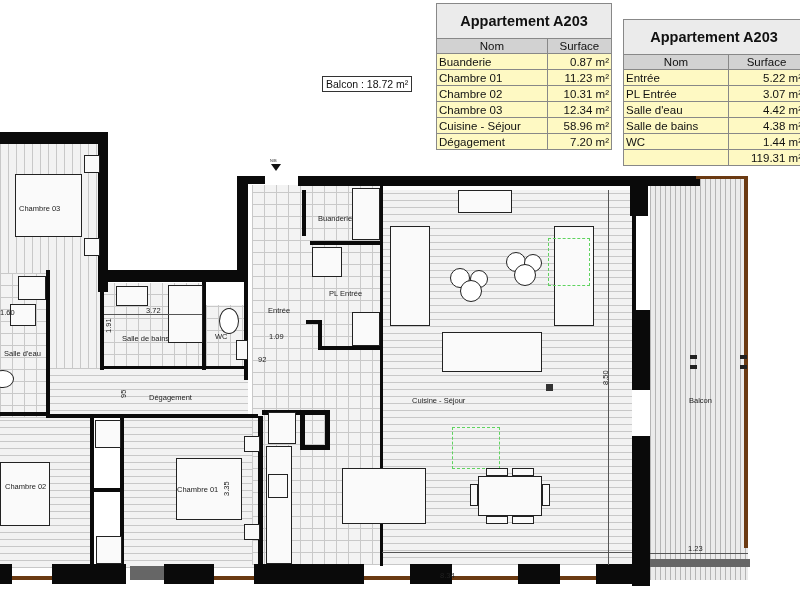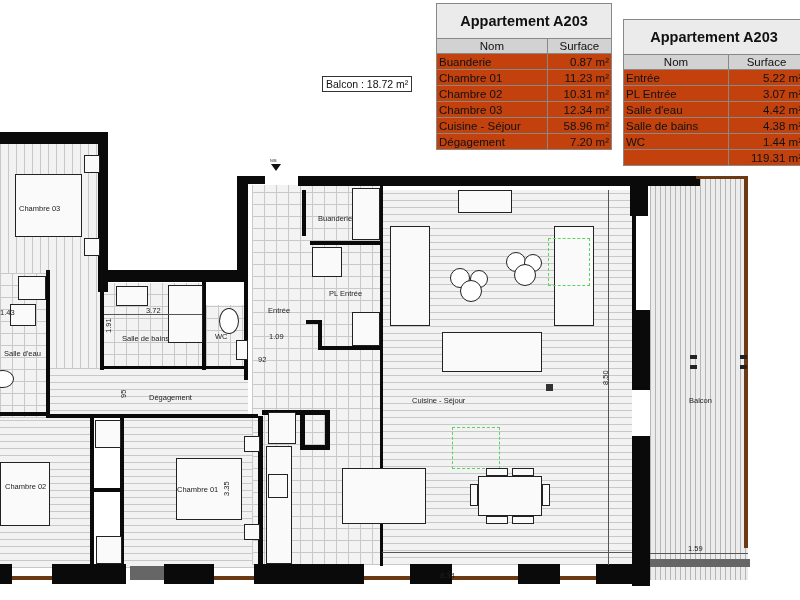--- a/index.html
+++ b/index.html
@@ -1,18 +1,18 @@
 <!DOCTYPE html>
 <html><head>
 <meta charset="utf-8">
 <style>
   html, body { margin:0; padding:0; background:#ffffff; }
   body { width:800px; height:600px; position:relative; overflow:hidden; font-family:"Liberation Sans", sans-serif; color:#111; }
   .abs { position:absolute; }
-  .surf-table { position:absolute; border-collapse:collapse; font-size:11.5px; background:#c2410c; }
+  .surf-table { position:absolute; border-collapse:collapse; font-size:11.5px; background:#fef9c3; }
   .surf-table .title-cell { background:#ebebeb; font-weight:bold; font-size:14.5px; text-align:center; height:34px; border:1px solid #888; }
   .surf-table th { background:#d2d2d2; font-weight:normal; border:1px solid #888; height:14px; padding:0 2px; font-size:11.5px; }
   .surf-table td { border:1px solid #888; padding:0 2px; height:15px; line-height:14px; }
   .surf-table td.val { text-align:right; }
   .balcon-label { position:absolute; left:322px; top:76px; border:1px solid #333; font-size:10.5px; padding:1px 3px; background:#fff; }
   .room-label { position:absolute; font-size:7.5px; color:#222; white-space:nowrap; }
   .dim { position:absolute; font-size:7.5px; color:#222; white-space:nowrap; }
   .dim.v { transform:rotate(-90deg); transform-origin:left top; }
   .wall { position:absolute; background:#0a0a0a; }
   .floor-plank-h { background-color:#f2f2f2;
@@ -245,23 +245,23 @@
   <div class="room-label" style="left:215px; top:332px;">WC</div>
   <div class="room-label" style="left:149px; top:393px;">Dégagement</div>
   <div class="room-label" style="left:5px; top:482px;">Chambre 02</div>
   <div class="room-label" style="left:177px; top:485px;">Chambre 01</div>
   <div class="room-label" style="left:318px; top:214px;">Buanderie</div>
   <div class="room-label" style="left:329px; top:289px;">PL Entrée</div>
   <div class="room-label" style="left:268px; top:306px;">Entrée</div>
   <div class="room-label" style="left:412px; top:396px;">Cuisine - Séjour</div>
   <div class="room-label" style="left:689px; top:396px;">Balcon</div>
 
-  <div class="dim" style="left:0px; top:308px;">1.43</div>
+  <div class="dim" style="left:0px; top:308px;">1.60</div>
   <div class="dim" style="left:146px; top:306px;">3.72</div>
   <div class="dim v" style="left:104px; top:333px;">1.91</div>
   <div class="dim" style="left:222px; top:355px;padding-left:36px;">92</div>
   <div class="dim v" style="left:119px; top:398px;">95</div>
   <div class="dim" style="left:269px; top:332px;">1.09</div>
   <div class="dim v" style="left:222px; top:496px;">3.35</div>
   <div class="dim v" style="left:601px; top:385px;">8.50</div>
   <div class="dim" style="left:440px; top:543px;margin-top:28px;">8.34</div>
-  <div class="dim" style="left:688px; top:544px;">1.59</div>
+  <div class="dim" style="left:688px; top:544px;">1.23</div>
 </div>
 
 </body></html>

